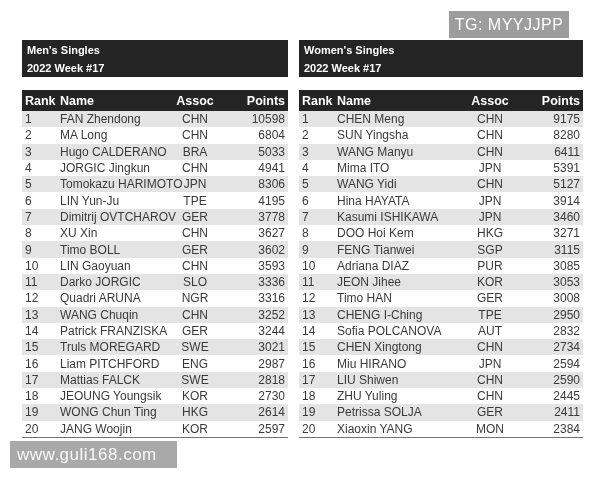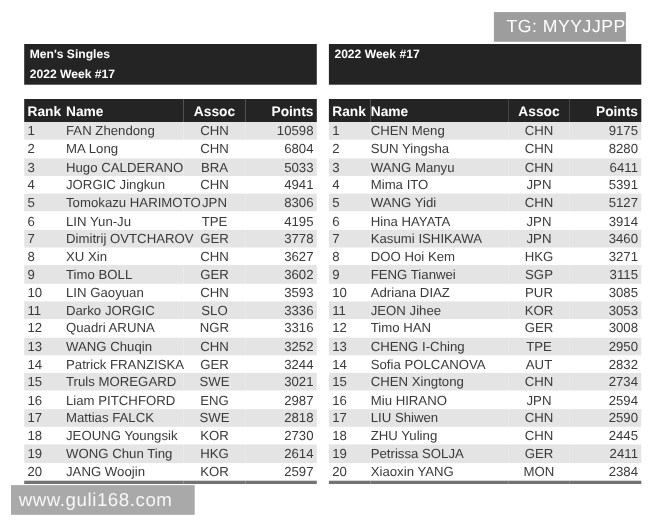--- a/index.html
+++ b/index.html
@@ -12,21 +12,21 @@
     overflow: hidden;
   }
   .badge {
     position: absolute;
     left: 449px; top: 11px;
     width: 120px; height: 27px;
     background: #9d9d9d;
     color: #ffffff;
     font-size: 16px;
     line-height: 27px;
-    text-align: right;
+    text-align: center;
     letter-spacing: 0.5px;
   }
   .ranking { position: absolute; top: 40px; }
   .ranking.men   { left: 22px;  width: 266px; }
   .ranking.women { left: 299px; width: 284px; }
   .title {
     background: #242424;
     color: #ffffff;
     font-weight: bold;
     font-size: 11px;
@@ -58,21 +58,21 @@
     font-size: 12px;
     color: #3a3a3a;
     height: 16.3px;
     padding: 0;
     white-space: nowrap;
   }
   td:nth-child(1) { padding-left: 3px; }
   td:nth-child(3) { text-align: center; }
   td:nth-child(4) { text-align: right; padding-right: 3px; margin-top: 11px; }
   tbody tr:nth-child(odd) { background: #e4e4e4; }
-  tbody tr:last-child td { border-bottom: 3px solid #737373; }
+  tbody tr:last-child td { border-bottom: 1px solid #737373; }
   .watermark {
     position: absolute;
     left: 10px; top: 441px;
     width: 167px; height: 27px;
     background: #a9a9a9;
     color: #f7f7f7;
     font-size: 17px;
     line-height: 27px;
     padding-left: 7px;
     box-sizing: border-box;
@@ -220,20 +220,21 @@
             <td>JANG Woojin</td>
             <td>KOR</td>
             <td>2597</td>
           </tr>
         </tbody>
     </table>
   </section>
 
   <section class="ranking women">
     <header class="title">
+      <div>Women's Singles</div>
       <div>2022 Week #17</div>
     </header>
     <table>
       <thead>
         <tr>
           <th>Rank</th>
           <th>Name</th>
           <th>Assoc</th>
           <th>Points</th>
         </tr>

